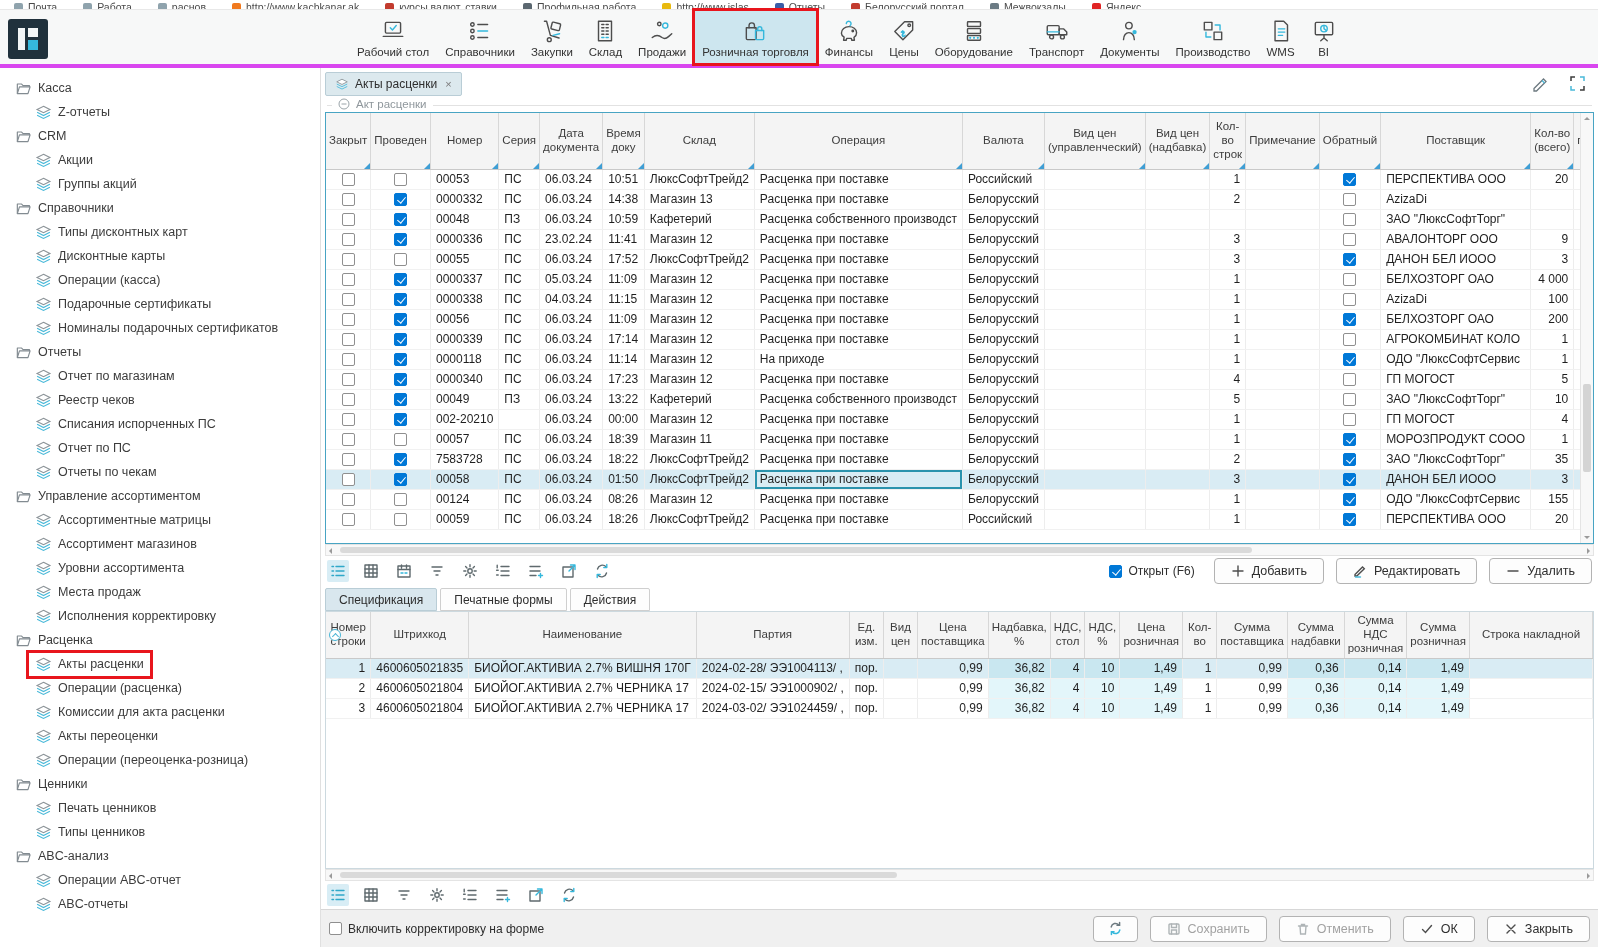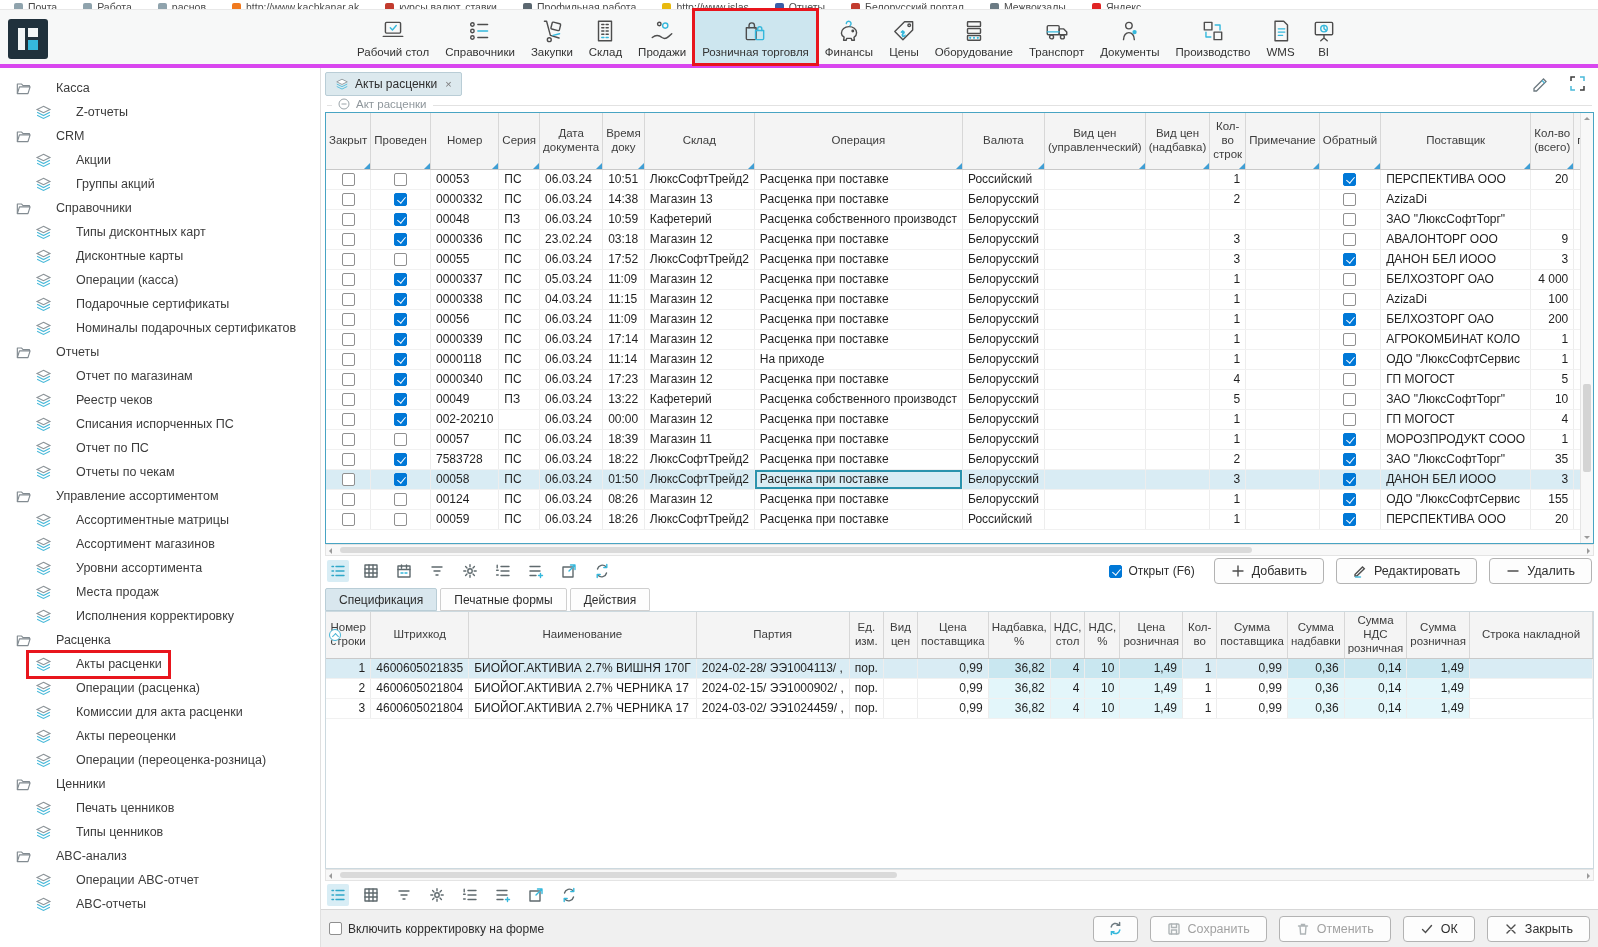--- a/index.html
+++ b/index.html
@@ -28,21 +28,21 @@
   .acf { fill:#35b8dc; stroke:none; }
 
   
   #content { display:flex; height:879px; }
   #sidebar { width:321px; border-right:1px solid #e0e0e0; padding-top:8px; overflow:hidden; background:#fff; }
   #main { flex:1; display:flex; flex-direction:column; overflow:hidden; background:#fff; }
 
   
   .trow { height:24px; display:flex; align-items:center; padding-left:10px; }
   .trow.leaf { padding-left:30px; }
-  .twrap { display:inline-flex; align-items:center; gap:24px; padding:2px 5px; }
+  .twrap { display:inline-flex; align-items:center; gap:6px; padding:2px 5px; }
   .trow.annotated .twrap { outline:3px solid #e8151d; outline-offset:1px; }
   .trow .lbl { font-size:12.5px; color:#3c3c3c; white-space:nowrap; }
   .ti { width:17px; height:17px; flex:none; }
 
   
   #tabbar { height:28px; display:flex; align-items:flex-end; padding:3px 12px 0 4px; }
   .doc-tab { display:inline-flex; align-items:center; gap:6px; height:24px; padding:0 9px;
     background:#dce9ee; border:1px solid #b9cdd6; border-radius:2px; font-size:12px; color:#2e2e2e; }
   .doc-tab .x { color:#7a7a7a; font-size:11px; margin-left:2px; }
   #tabbar .spacer { flex:1; }
@@ -825,21 +825,21 @@
               <td>ЗАО "ЛюксСофтТорг"</td>
               <td style="text-align: right;"></td>
               <td></td>
             </tr>
             <tr>
               <td class="cbc"><span class="cb"></span></td>
               <td class="cbc"><span class="cb on"></span></td>
               <td>0000336</td>
               <td>ПС</td>
               <td>23.02.24</td>
-              <td>03:18</td>
+              <td>11:41</td>
               <td>Магазин 12</td>
               <td>Расценка при поставке</td>
               <td>Белорусский</td>
               <td></td>
               <td></td>
               <td style="text-align: right;">3</td>
               <td></td>
               <td class="cbc"><span class="cb"></span></td>
               <td>АВАЛОНТОРГ ООО</td>
               <td style="text-align: right;">9</td>

